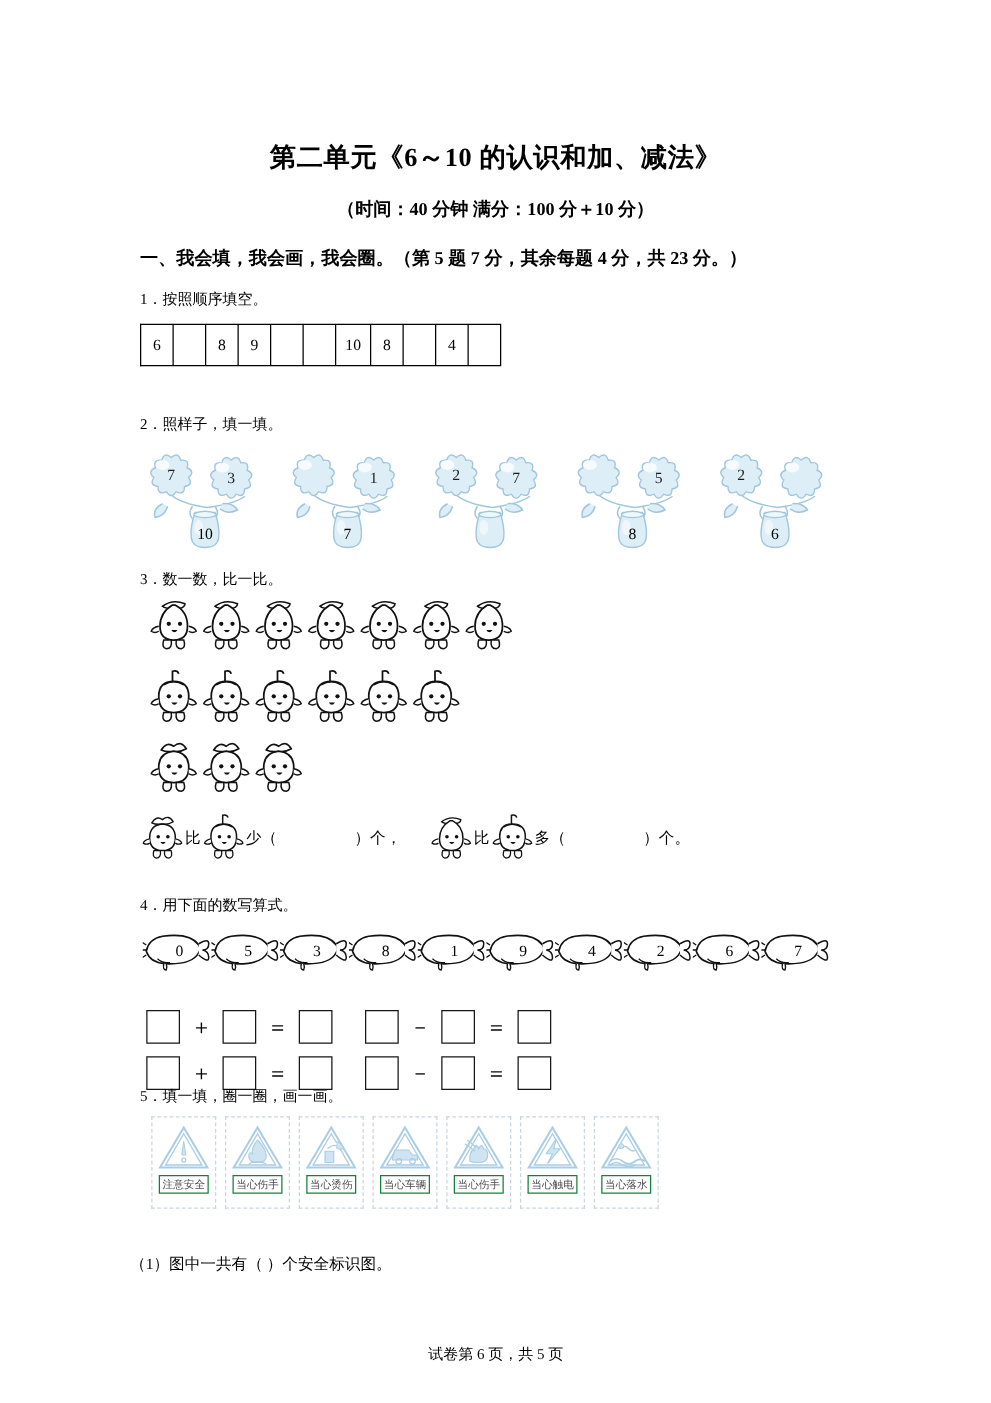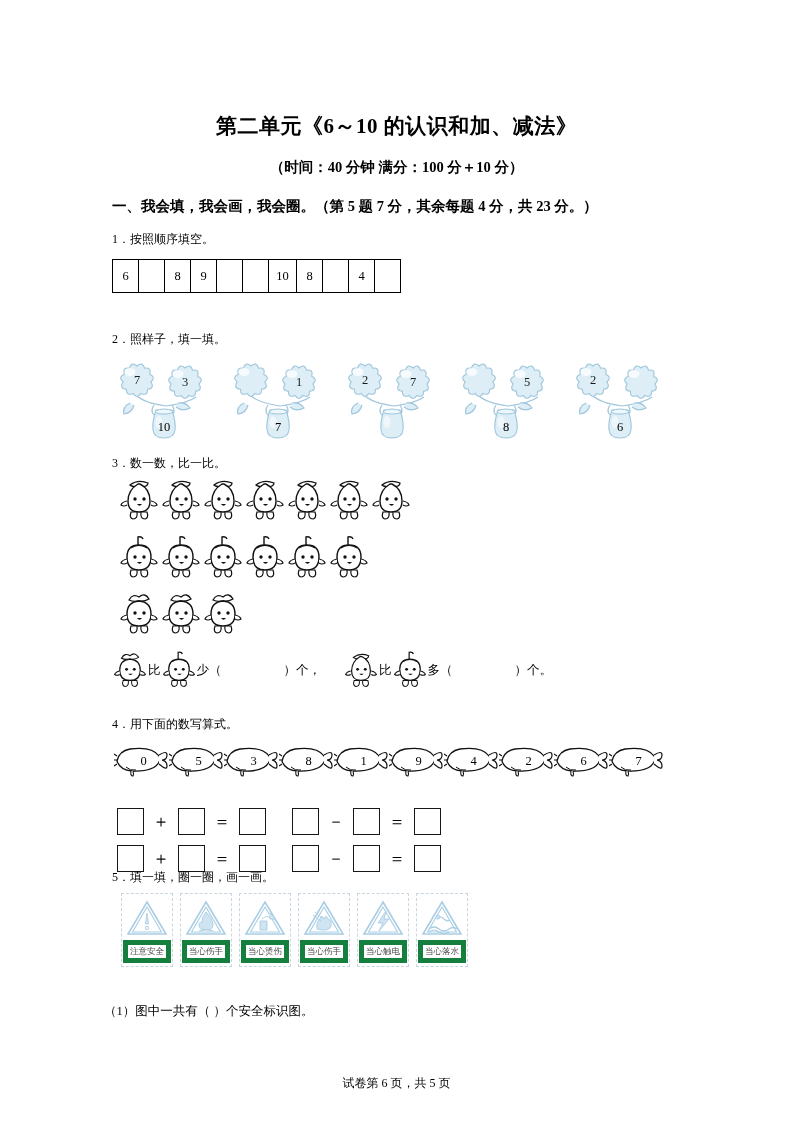--- a/index.html
+++ b/index.html
@@ -100,21 +100,21 @@
 
   
   .sign-row { position:absolute; left:121px; top:893px; display:flex; gap:7px; }
   .sign {
     width:52px; height:74px; border:1px dashed #c9d6e0; background:#fff;
     display:flex; flex-direction:column; align-items:center;
     justify-content:flex-start; padding-top:5px;
   }
   .sign .tri { position:relative; width:42px; height:38px; }
   .sign .cap {
-    margin-top:3px; border:5px solid #15803d; padding:1px 2px;
+    margin-top:3px; border:1px solid #15803d; padding:1px 2px;
     font-size:8.5px; font-family:"Liberation Sans","DejaVu Sans",sans-serif;
     color:#4a4a4a; line-height:1.25; white-space:nowrap;
   }
 
   .subq { position:absolute; left:104px; top:1003px; font-size:12.5px; }
 
   .footer {
     position:absolute; left:0; top:1075px; width:793px;
     text-align:center; font-size:12px;
   }
@@ -660,20 +660,30 @@
             <path d="M25 14 Q30 16 31 20 Q27 21 25 19" fill="#cfe4f2" stroke="#a9cde4" stroke-width="0.9"></path>
             <path d="M18 20 Q22 16 26 18" fill="none" stroke="#a9cde4" stroke-width="0.9"></path>
             <circle cx="30" cy="23" r="1.2" fill="#cfe4f2"></circle>
           </svg></div>
         <div class="cap">当心烫伤</div>
       </div>
       <div class="sign">
         <div class="tri"><svg width="42" height="38" viewBox="0 0 42 38">
             <path d="M21 3 L40 35 L2 35 Z" fill="none" stroke="#a9cde4" stroke-width="1.6"></path>
             <path d="M21 8 L35.5 33 L6.5 33 Z" fill="none" stroke="#a9cde4" stroke-width="1.1"></path>
+            <path d="M11 27 L13 21 L24 21 L27 25 L31 25 L31 29 L11 29 Z" fill="#cfe4f2" stroke="#a9cde4" stroke-width="0.9"></path>
+            <circle cx="16" cy="30" r="2.2" fill="none" stroke="#a9cde4" stroke-width="1"></circle>
+            <circle cx="27" cy="30" r="2.2" fill="none" stroke="#a9cde4" stroke-width="1"></circle>
+          </svg></div>
+        <div class="cap">当心车辆</div>
+      </div>
+      <div class="sign">
+        <div class="tri"><svg width="42" height="38" viewBox="0 0 42 38">
+            <path d="M21 3 L40 35 L2 35 Z" fill="none" stroke="#a9cde4" stroke-width="1.6"></path>
+            <path d="M21 8 L35.5 33 L6.5 33 Z" fill="none" stroke="#a9cde4" stroke-width="1.1"></path>
             <path d="M14 30 Q13 23 17 20 Q19 15 21 20 Q23 15 25 20 Q29 21 28 27 Q27 31 21 31 Q16 31 14 30 Z" fill="#cfe4f2" stroke="#a9cde4" stroke-width="0.9"></path>
             <path d="M10 16 L18 22 M12 13 L19 19" stroke="#a9cde4" stroke-width="1"></path>
           </svg></div>
         <div class="cap">当心伤手</div>
       </div>
       <div class="sign">
         <div class="tri"><svg width="42" height="38" viewBox="0 0 42 38">
             <path d="M21 3 L40 35 L2 35 Z" fill="none" stroke="#a9cde4" stroke-width="1.6"></path>
             <path d="M21 8 L35.5 33 L6.5 33 Z" fill="none" stroke="#a9cde4" stroke-width="1.1"></path>
             <path d="M24 12 L16 24 L21 24 L17 32 L27 20 L22 20 Z" fill="#cfe4f2" stroke="#a9cde4" stroke-width="0.9"></path>

